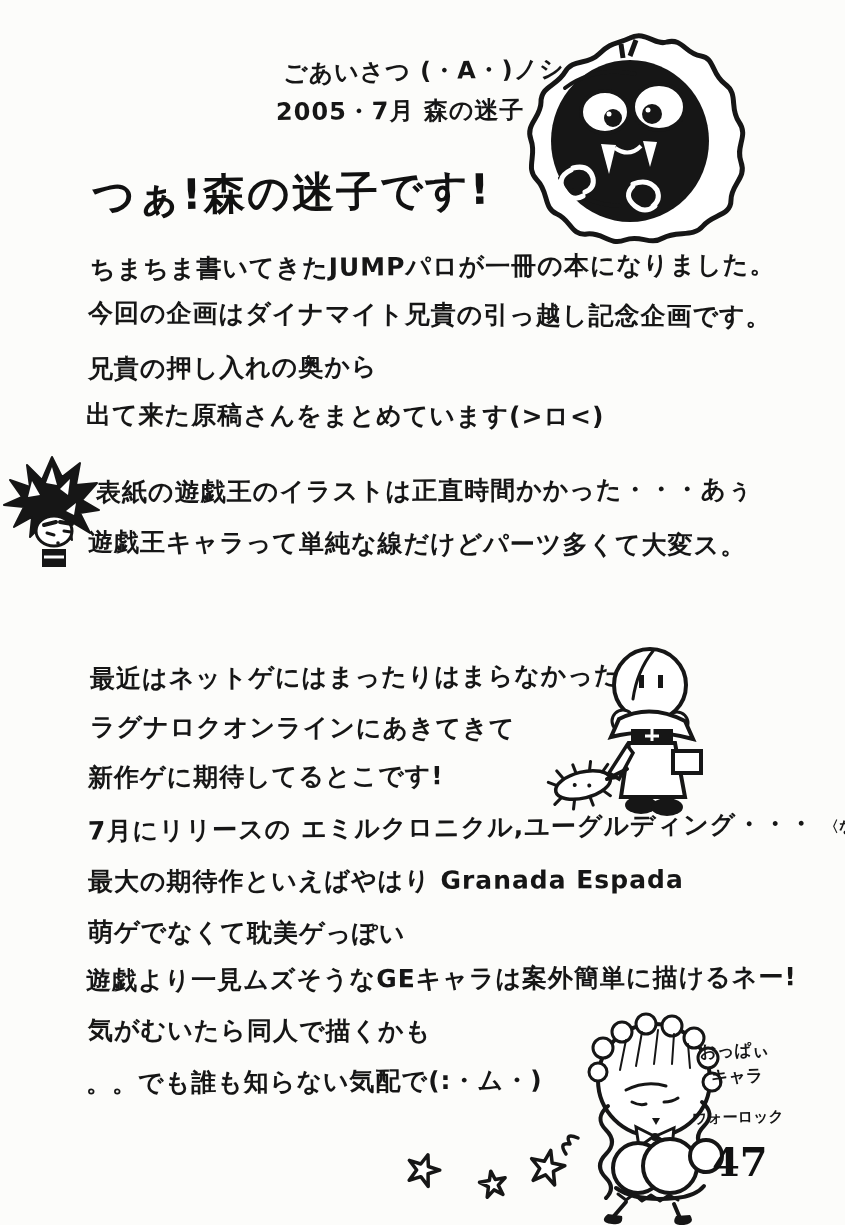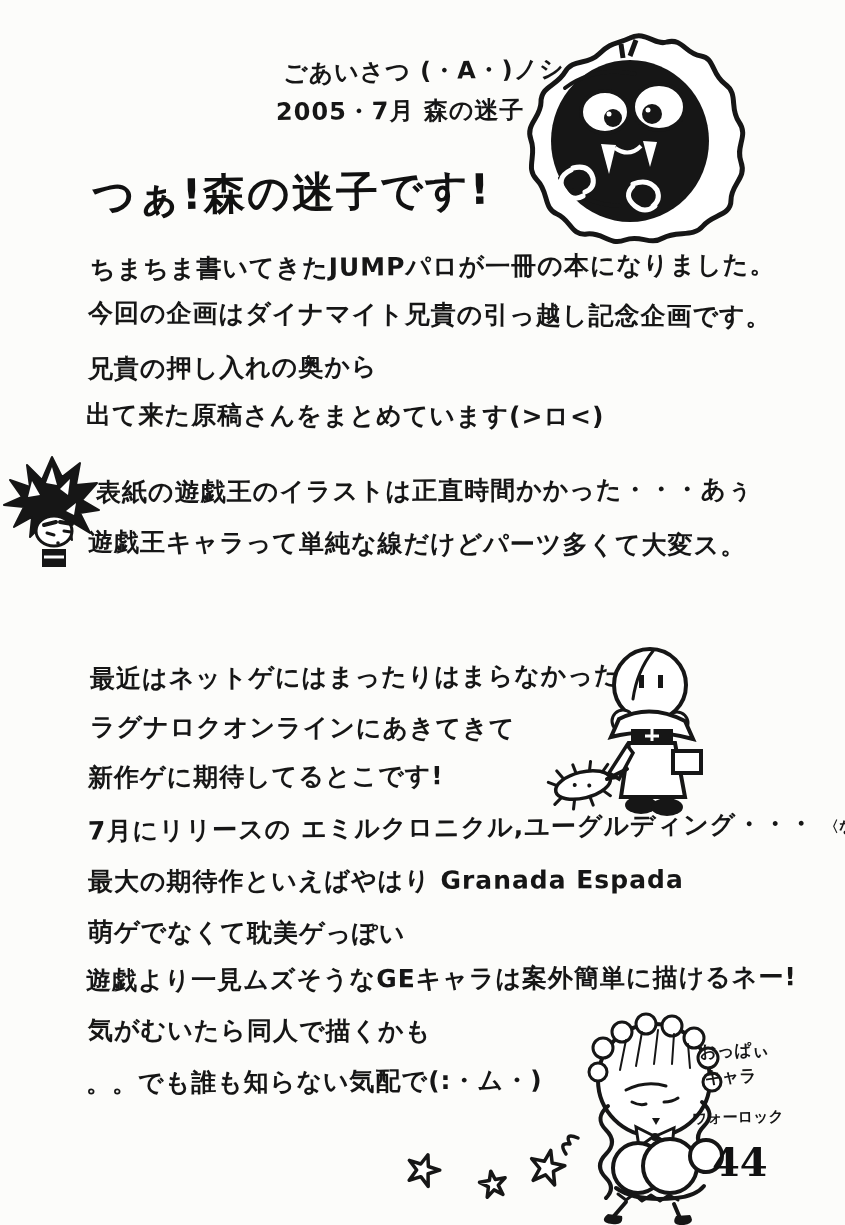--- a/index.html
+++ b/index.html
@@ -2,21 +2,21 @@
 <html><head>
 <meta charset="utf-8">
 <style>
   html,body{margin:0;padding:0;}
   body{
     width:845px;height:1225px;position:relative;overflow:hidden;
     background:#fcfcfa;
     font-family:"DejaVu Sans", sans-serif;
     color:#161616;
   }
-  .page{position:absolute;inset:0;}
+  .page{position:absolute;inset:0;text-align:center;}
   .line{
     position:absolute;white-space:nowrap;
     font-size:25px;font-weight:600;letter-spacing:1px;color:#161616;
   }
   .small-note{font-size:15px;font-weight:600;letter-spacing:0;}
   .title{
     position:absolute;white-space:nowrap;
     font-size:42px;font-weight:800;letter-spacing:2px;color:#111;
   }
   .greeting{font-size:24px;}
@@ -165,15 +165,15 @@
   <div class="side-label side-label-small" style="left:692px;top:1106px;transform:rotate(-1deg);">ウォーロック</div>
 
   <svg class="doodle" style="left:395px;top:1142px;" width="190" height="66" viewBox="0 0 190 66">
     <g fill="#ffffff" stroke="#161616" stroke-width="3.5" stroke-linejoin="round">
       <polygon transform="rotate(18 28 28)" points="28,12 32,23 44,23 34,30 38,42 28,35 18,42 22,30 12,23 24,23"></polygon>
       <polygon transform="rotate(-10 98 42)" points="98,29 101,38 111,38 103,44 106,54 98,48 90,54 93,44 85,38 95,38"></polygon>
       <polygon transform="rotate(12 152 26)" points="152,8 156,20 169,20 159,28 163,41 152,33 141,41 145,28 135,20 148,20"></polygon>
     </g>
   </svg>
 
-  <div class="page-number" style="left:712px;top:1138px;">44</div>
+  <div class="page-number" style="left:712px;top:1138px;">47</div>
 
 </div>
 
 </body></html>

